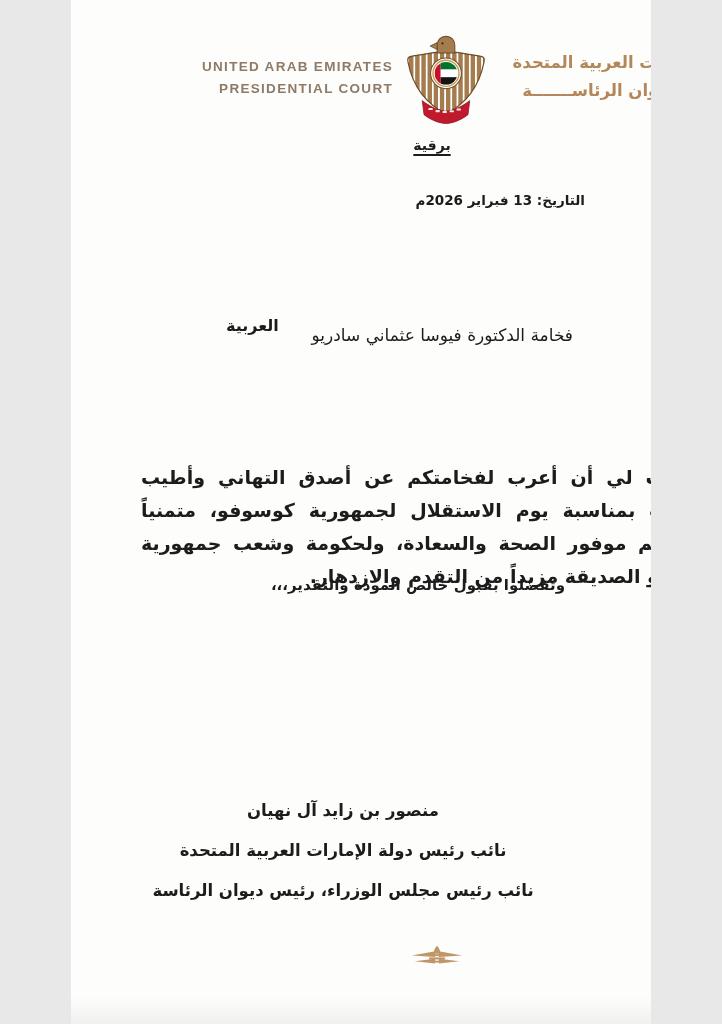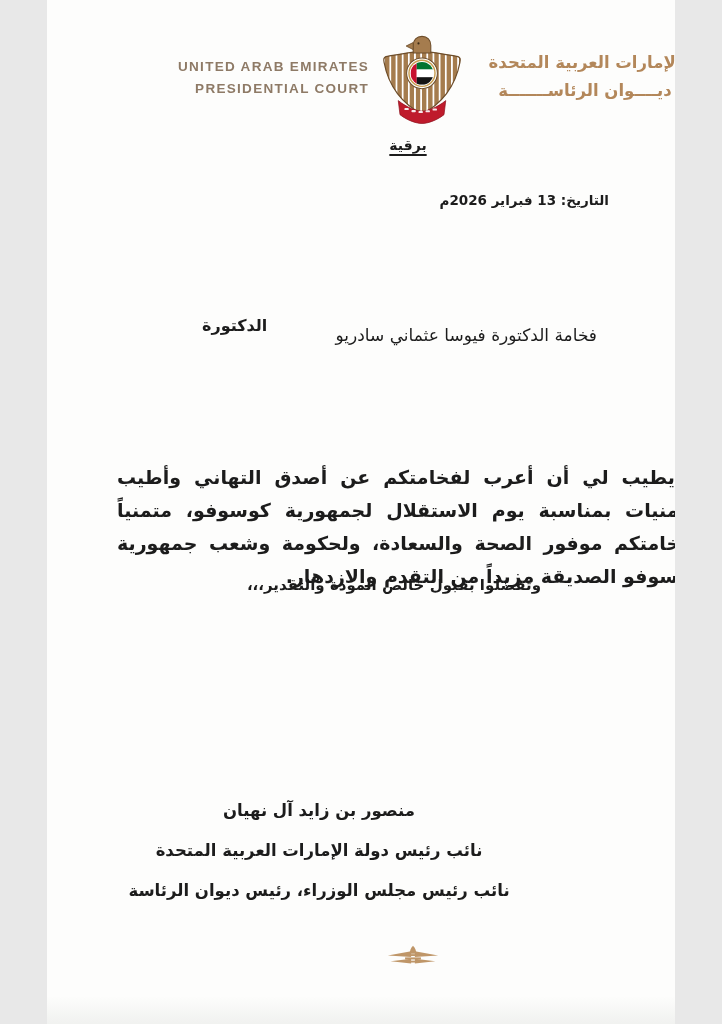--- a/index.html
+++ b/index.html
@@ -1,19 +1,19 @@
 <!DOCTYPE html>
 <html lang="ar"><head>
 <meta charset="utf-8">
 <style>
   html,body{margin:0;padding:0;}
   body{background:#e8e8e8;font-family:"DejaVu Sans",sans-serif;}
   .page{
     position:relative;
-    width:628px;height:1024px;
+    width:580px;height:1024px;
     margin:0 auto;
     background:#fdfdfc;
     overflow:hidden;
     color:#1c1c1c;
   }
   
   .header-en{
     position:absolute;left:100px;top:56px;width:222px;
     text-align:right;
     font-family:"Liberation Sans",sans-serif;
@@ -128,21 +128,21 @@
     <div>ديــــوان الرئاســـــــة</div>
   </div>
 
   <div class="doc-type">برقية</div>
 
   <div class="date-line">التاريخ: 13 فبراير 2026م</div>
 
   <div class="addressee">
     <div>فخامة الدكتورة فيوسا عثماني سادريو</div>
   </div>
-  <div class="honorific">الدكتورة</div>
+  <div class="honorific">العربية</div>
 
   <div class="body-par">يطيب لي أن أعرب لفخامتكم عن أصدق التهاني وأطيب التمنيات بمناسبة يوم الاستقلال لجمهورية كوسوفو، متمنياً لفخامتكم موفور الصحة والسعادة، ولحكومة وشعب جمهورية كوسوفو الصديقة مزيداً من التقدم والازدهار.</div>
 
   <div class="closing">وتفضلوا بقبول خالص المودة والتقدير،،،</div>
 
   <div class="signature">
     <div>منصور بن زايد آل نهيان</div>
     <div>نائب رئيس دولة الإمارات العربية المتحدة</div>
     <div>نائب رئيس مجلس الوزراء، رئيس ديوان الرئاسة</div>
   </div>

